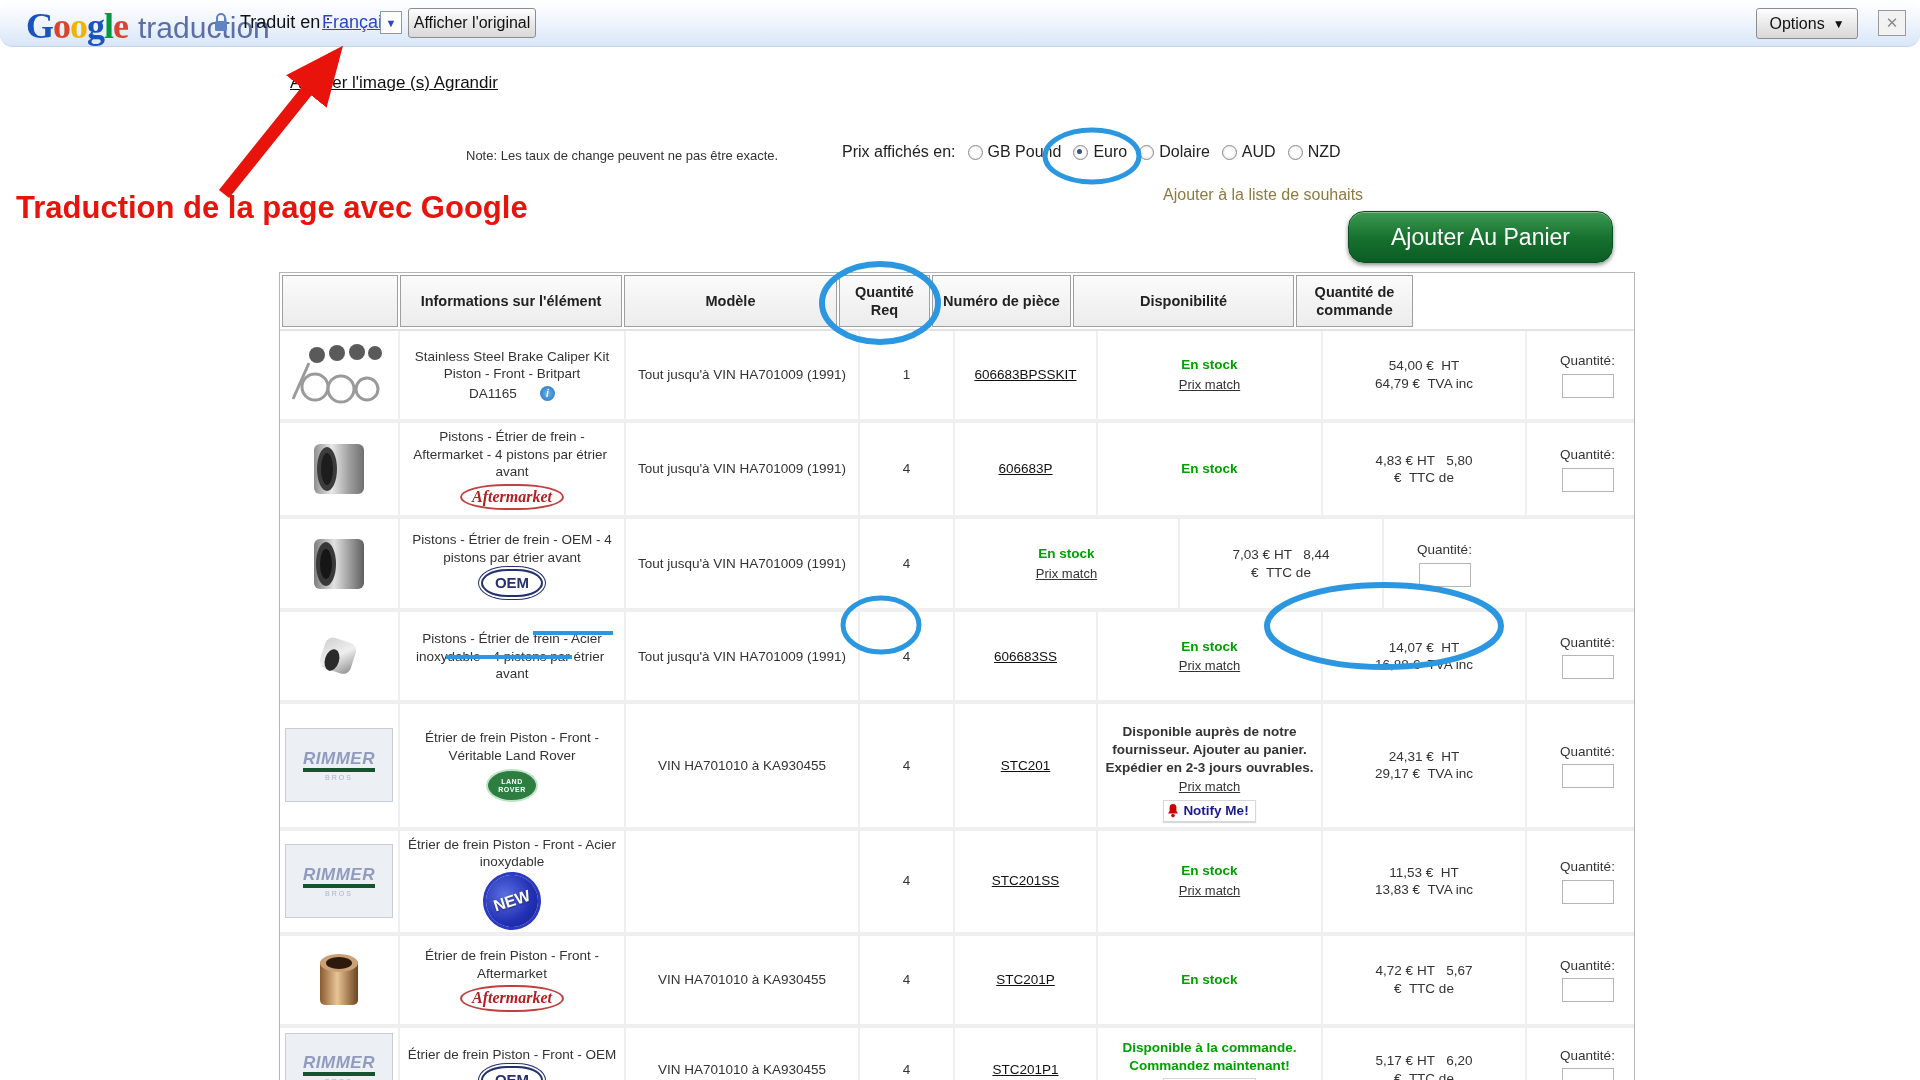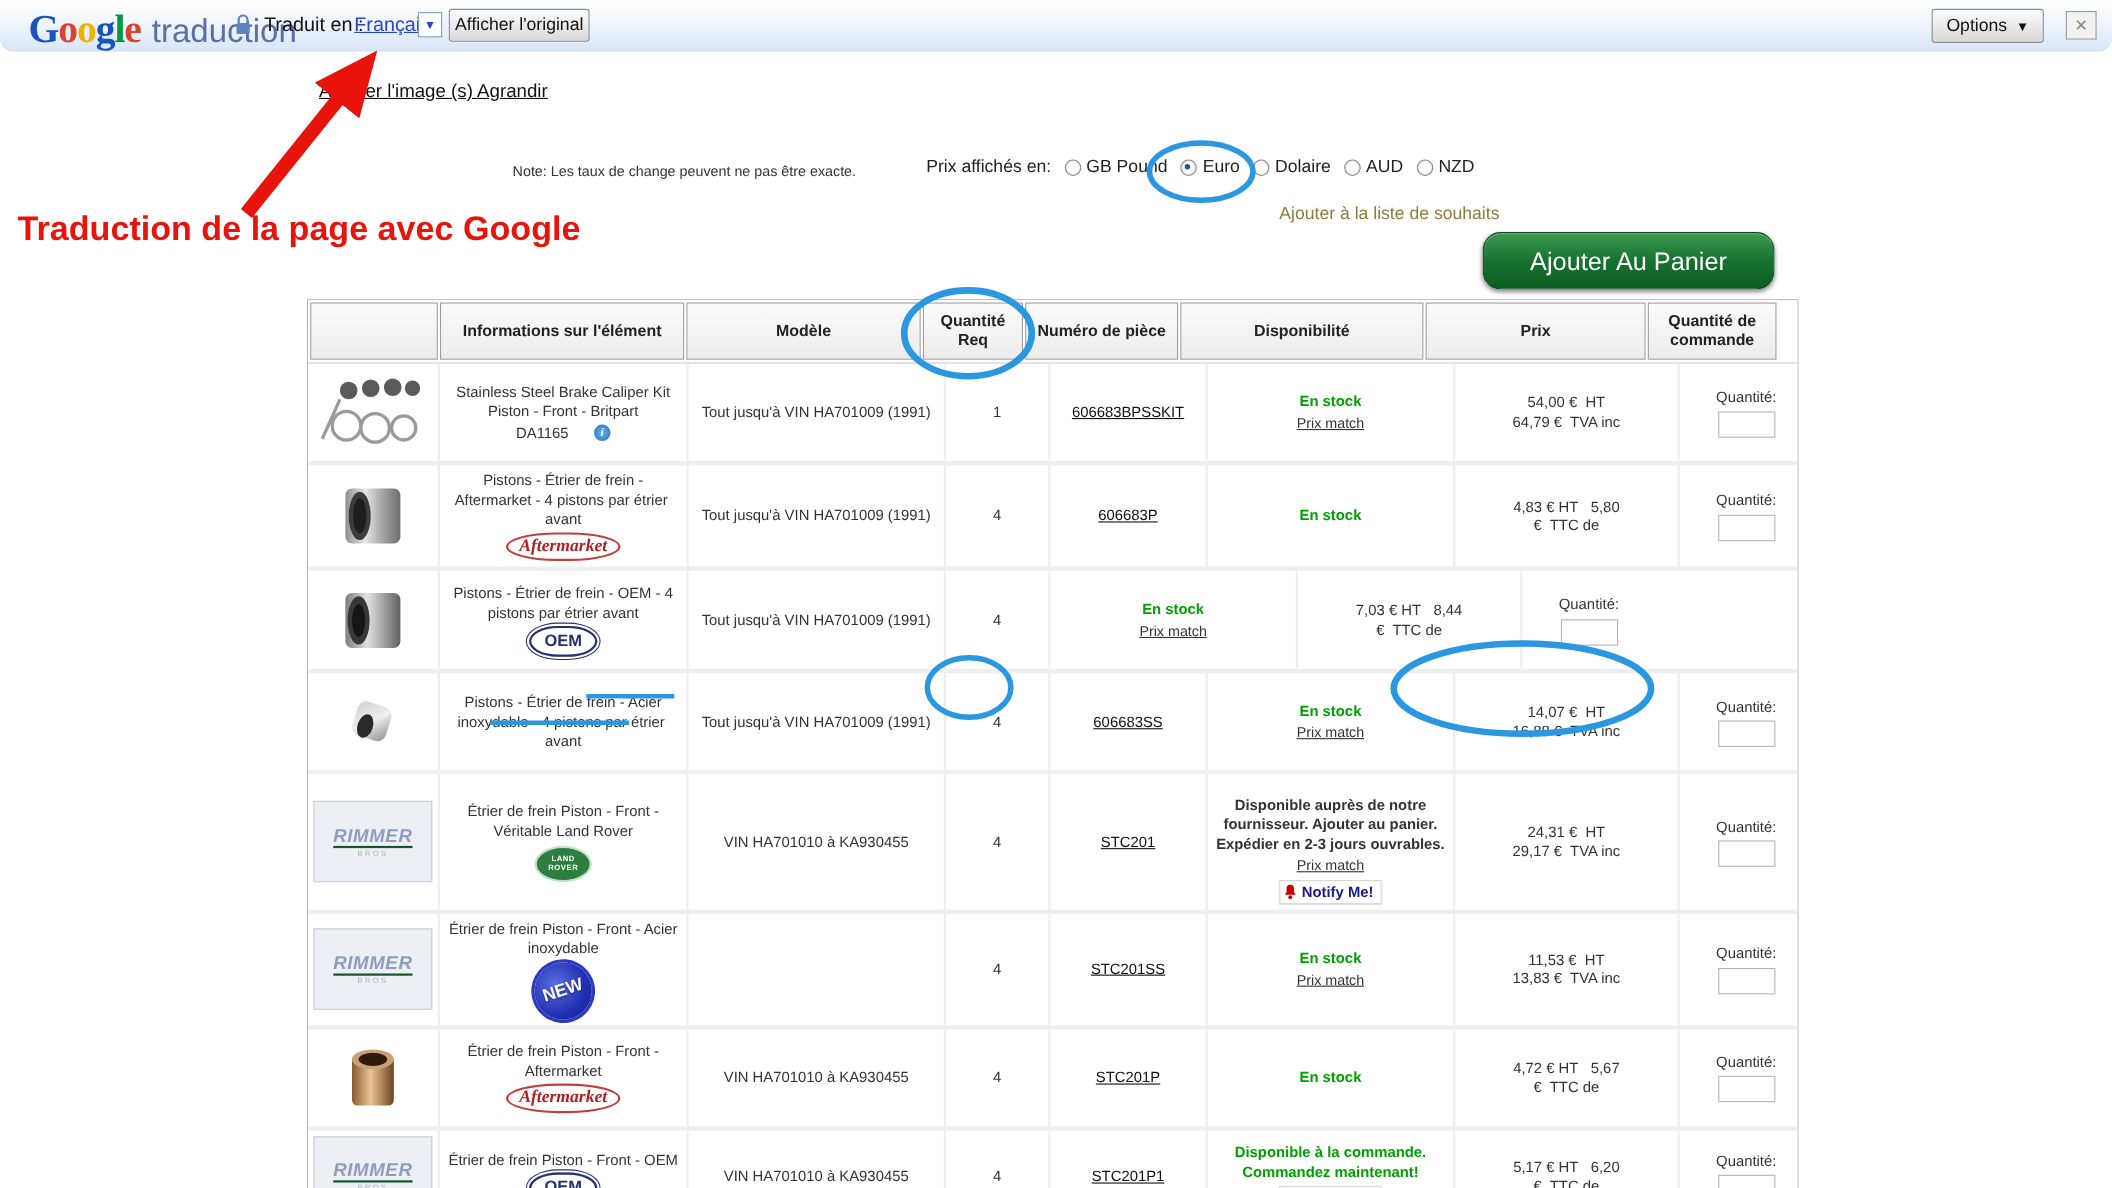--- a/index.html
+++ b/index.html
@@ -126,21 +126,21 @@
     display:flex;align-items:center;justify-content:center;transform:rotate(-18deg);
   }
   .badge-new span{color:#fff;font-weight:bold;font-size:16px;text-shadow:0 1px 2px rgba(0,0,0,.5);}
 
   
   .photo{width:108px;height:78px;display:flex;align-items:center;justify-content:center;}
   .rimmer{
     width:106px;height:72px;background:#eceff3;border:1px solid #c8cdd6;
     display:flex;flex-direction:column;align-items:center;justify-content:center;line-height:1;
   }
-  .rim-word{font-style:italic;font-weight:bold;font-size:17px;color:#8f9cc0;letter-spacing:.5px;border-bottom:2px solid #14532d;padding-bottom:1px;}
+  .rim-word{font-style:italic;font-weight:bold;font-size:17px;color:#8f9cc0;letter-spacing:.5px;border-bottom:4px solid #14532d;padding-bottom:1px;}
   .rim-sub{font-size:7px;color:#aab3c8;margin-top:2px;letter-spacing:2px;}
 
   
   .overlay{left:0;top:0;width:1920px;height:1080px;pointer-events:none;z-index:50;}
 </style>
 </head>
 <body>
 
 <div class="abs topbar">
   <div class="abs logo">
@@ -198,21 +198,20 @@
 <div class="abs cartbtn">Ajouter Au Panier</div>
 
 <div class="abs ptable">
   <div class="thead">
     <div class="hcell w-img"></div>
     <div class="hcell w-info">Informations sur l'élément</div>
     <div class="hcell w-model">Modèle</div>
     <div class="hcell w-qty">Quantité Req</div>
     <div class="hcell w-part">Numéro de pièce</div>
     <div class="hcell w-avail">Disponibilité</div>
-    <div class="hcell w-price">Prix</div>
     <div class="hcell w-order">Quantité de commande</div>
   </div>
 
   <div class="trow first" style="min-height:87px">
     <div class="tcell w-img">
         <div class="photo">
       <svg width="100" height="72" viewBox="0 0 100 72">
             <g fill="#5a5a5a">
               <circle cx="28" cy="16" r="8"></circle>
               <circle cx="48" cy="14" r="8"></circle>

